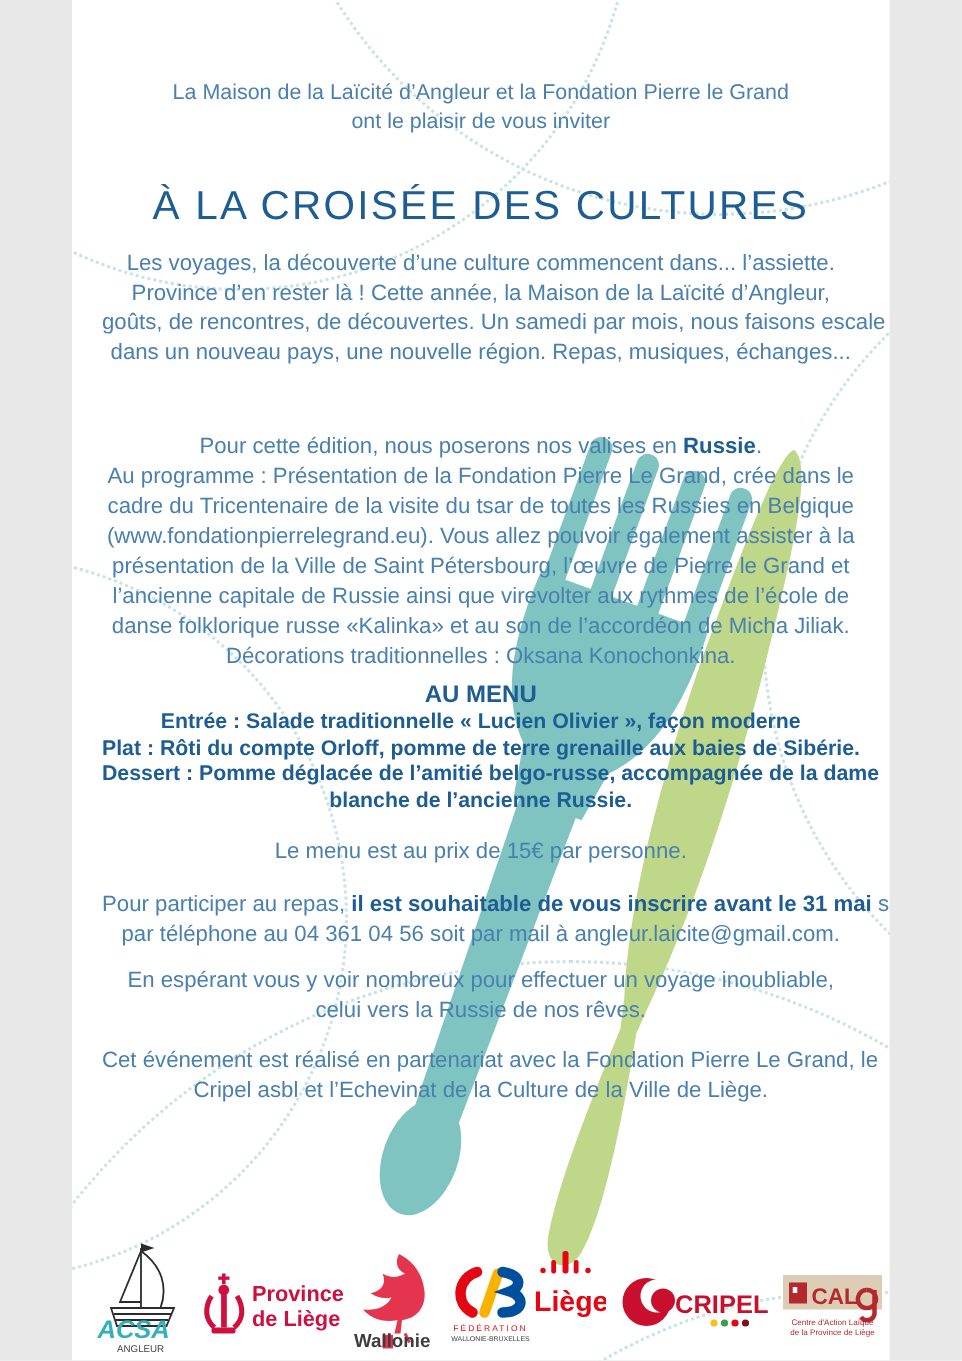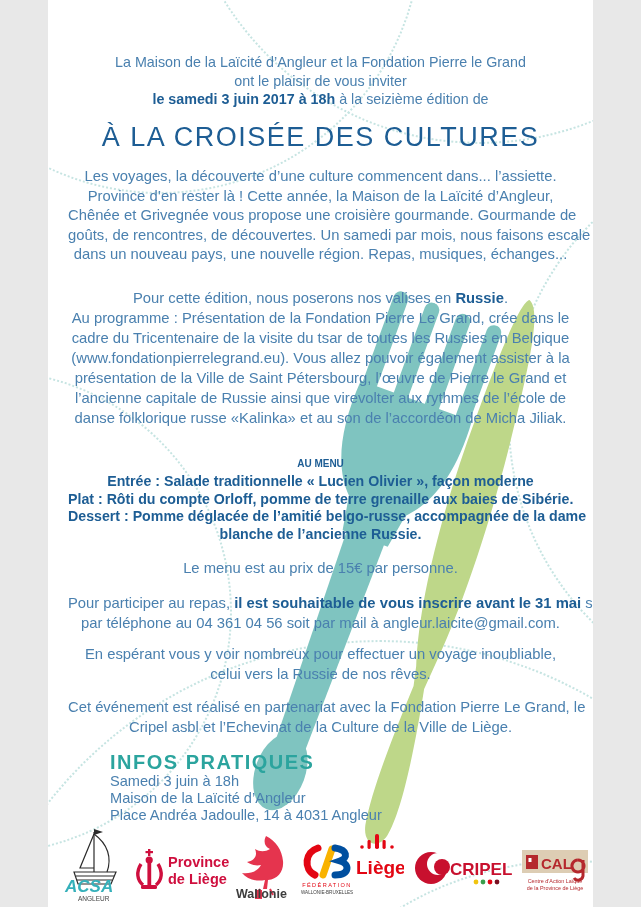--- a/index.html
+++ b/index.html
@@ -21,21 +21,21 @@
   .intro .line{line-height:18.6px;font-size:14.3px;}
   .title{
     top:122px;font-size:27px;font-weight:normal;letter-spacing:1.5px;
     color:#1d5d94;white-space:nowrap;
   }
   .para1{top:167px;}
   .para2{top:288px;}
   .para2 .line{line-height:20px;}
   .menu{top:455px;color:#1d5d94;font-weight:bold;}
   .menu .line{font-size:14.2px;line-height:17.6px;}
-  .menu .menu-heading{font-size:10px;line-height:18px;}
+  .menu .menu-heading{font-size:16px;line-height:18px;}
   .price{top:559px;}
   .inscription{top:594px;}
   .hope{top:645px;}
   .partner{top:698px;}
   .infos{top:751px;left:62px;right:auto;text-align:left;}
   .infos-heading{
     font-size:20px;font-weight:bold;letter-spacing:1.5px;color:#2ba49e;
     line-height:22px;
   }
   .infos .line{font-size:14.6px;line-height:16.8px;}
@@ -83,41 +83,40 @@
         <ellipse cx="76" cy="493" rx="25" ry="40"></ellipse>
       </g>
     </svg>
   </div>
 
   <div class="side-note">Ed. resp. : Fatima Shaban, pl. A. Jadoulle 14 - 4031 Liège - Impression CIM Ville de Liège</div>
 
   <div class="block intro content">
     <div class="line">La Maison de la Laïcité d’Angleur et la Fondation Pierre le Grand</div>
     <div class="line">ont le plaisir de vous inviter</div>
-    <div class="line"><span class="b">le samedi 3 juin 2017 à 18h</span><span> à la seizième édition de</span></div>
   </div>
 
   <div class="block title content">À LA CROISÉE DES CULTURES</div>
 
   <div class="block para1 content">
     <div class="line">Les voyages, la découverte d’une culture commencent dans... l’assiette.</div>
     <div class="line">Province d’en rester là ! Cette année, la Maison de la Laïcité d’Angleur,</div>
-    <div class="line">Chênée et Grivegnée vous propose une croisière gourmande. Gourmande de</div>
     <div class="line">goûts, de rencontres, de découvertes. Un samedi par mois, nous faisons escale</div>
     <div class="line">dans un nouveau pays, une nouvelle région. Repas, musiques, échanges...</div>
   </div>
 
   <div class="block para2 content">
     <div class="line"><span>Pour cette édition, nous poserons nos valises en </span><span class="b">Russie</span><span>.</span></div>
     <div class="line">Au programme : Présentation de la Fondation Pierre Le Grand, crée dans le</div>
     <div class="line">cadre du Tricentenaire de la visite du tsar de toutes les Russies en Belgique</div>
     <div class="line">(www.fondationpierrelegrand.eu). Vous allez pouvoir également assister à la</div>
     <div class="line">présentation de la Ville de Saint Pétersbourg, l’œuvre de Pierre le Grand et</div>
     <div class="line">l’ancienne capitale de Russie ainsi que virevolter aux rythmes de l’école de</div>
     <div class="line">danse folklorique russe «Kalinka» et au son de l’accordéon de Micha Jiliak.</div>
+    <div class="line">Décorations traditionnelles : Oksana Konochonkina.</div>
   </div>
 
   <div class="block menu content">
     <div class="line menu-heading">AU MENU</div>
     <div class="line">Entrée : Salade traditionnelle « Lucien Olivier », façon moderne</div>
     <div class="line">Plat : Rôti du compte Orloff, pomme de terre grenaille aux baies de Sibérie.</div>
     <div class="line">Dessert : Pomme déglacée de l’amitié belgo-russe, accompagnée de la dame</div>
     <div class="line">blanche de l’ancienne Russie.</div>
   </div>
 
@@ -133,26 +132,20 @@
   <div class="block hope content">
     <div class="line">En espérant vous y voir nombreux pour effectuer un voyage inoubliable,</div>
     <div class="line">celui vers la Russie de nos rêves.</div>
   </div>
 
   <div class="block partner content">
     <div class="line">Cet événement est réalisé en partenariat avec la Fondation Pierre Le Grand, le</div>
     <div class="line">Cripel asbl et l’Echevinat de la Culture de la Ville de Liège.</div>
   </div>
 
-  <div class="block infos content">
-    <div class="infos-heading">INFOS PRATIQUES</div>
-    <div class="line">Samedi 3 juin à 18h</div>
-    <div class="line">Maison de la Laïcité d’Angleur</div>
-    <div class="line">Place Andréa Jadoulle, 14 à 4031 Angleur</div>
-  </div>
 
   <div class="logos">
 
     <div class="logo" style="left:12px;top:6px;">
       <svg width="68" height="78" viewBox="0 0 68 78">
         <g stroke="#2b2b2b" fill="none" stroke-width="1.2">
           <line x1="34" y1="6" x2="34" y2="46"></line>
           <path d="M34,8 C48,18 52,32 47,46"></path>
           <path d="M34,8 L20,42 L34,42"></path>
           <path d="M14,46 L56,46 L51,58 L18,58 Z"></path>

